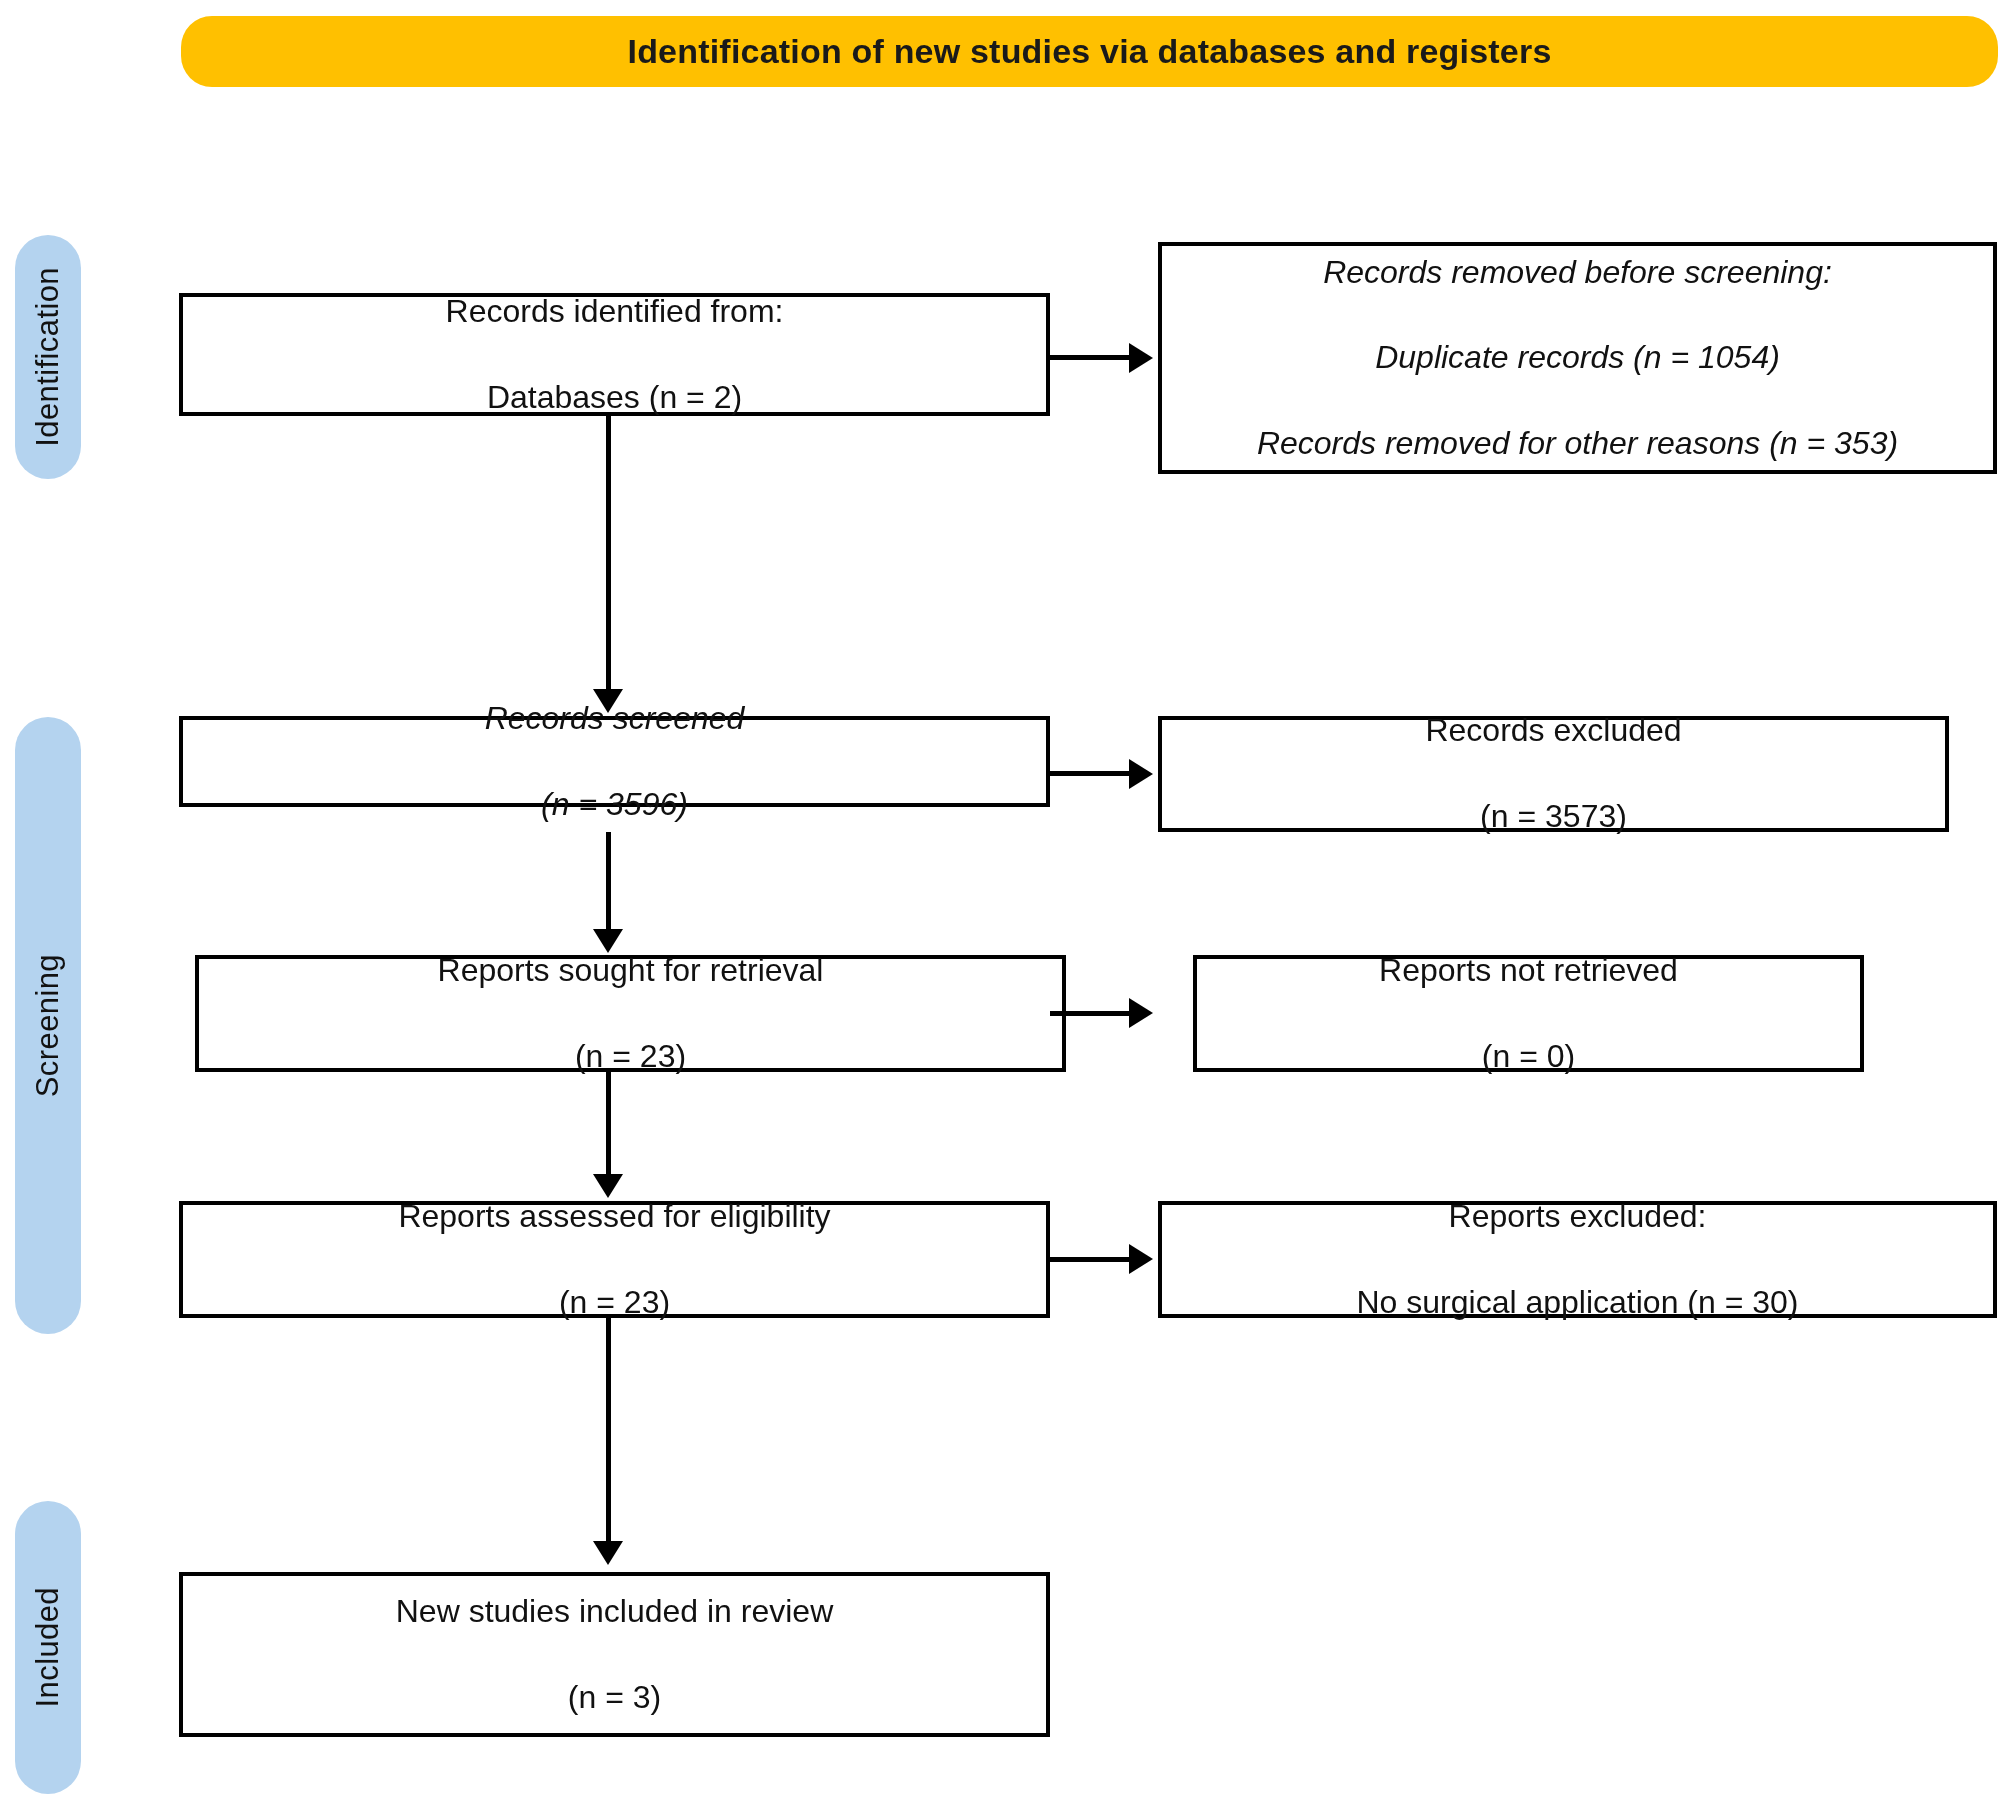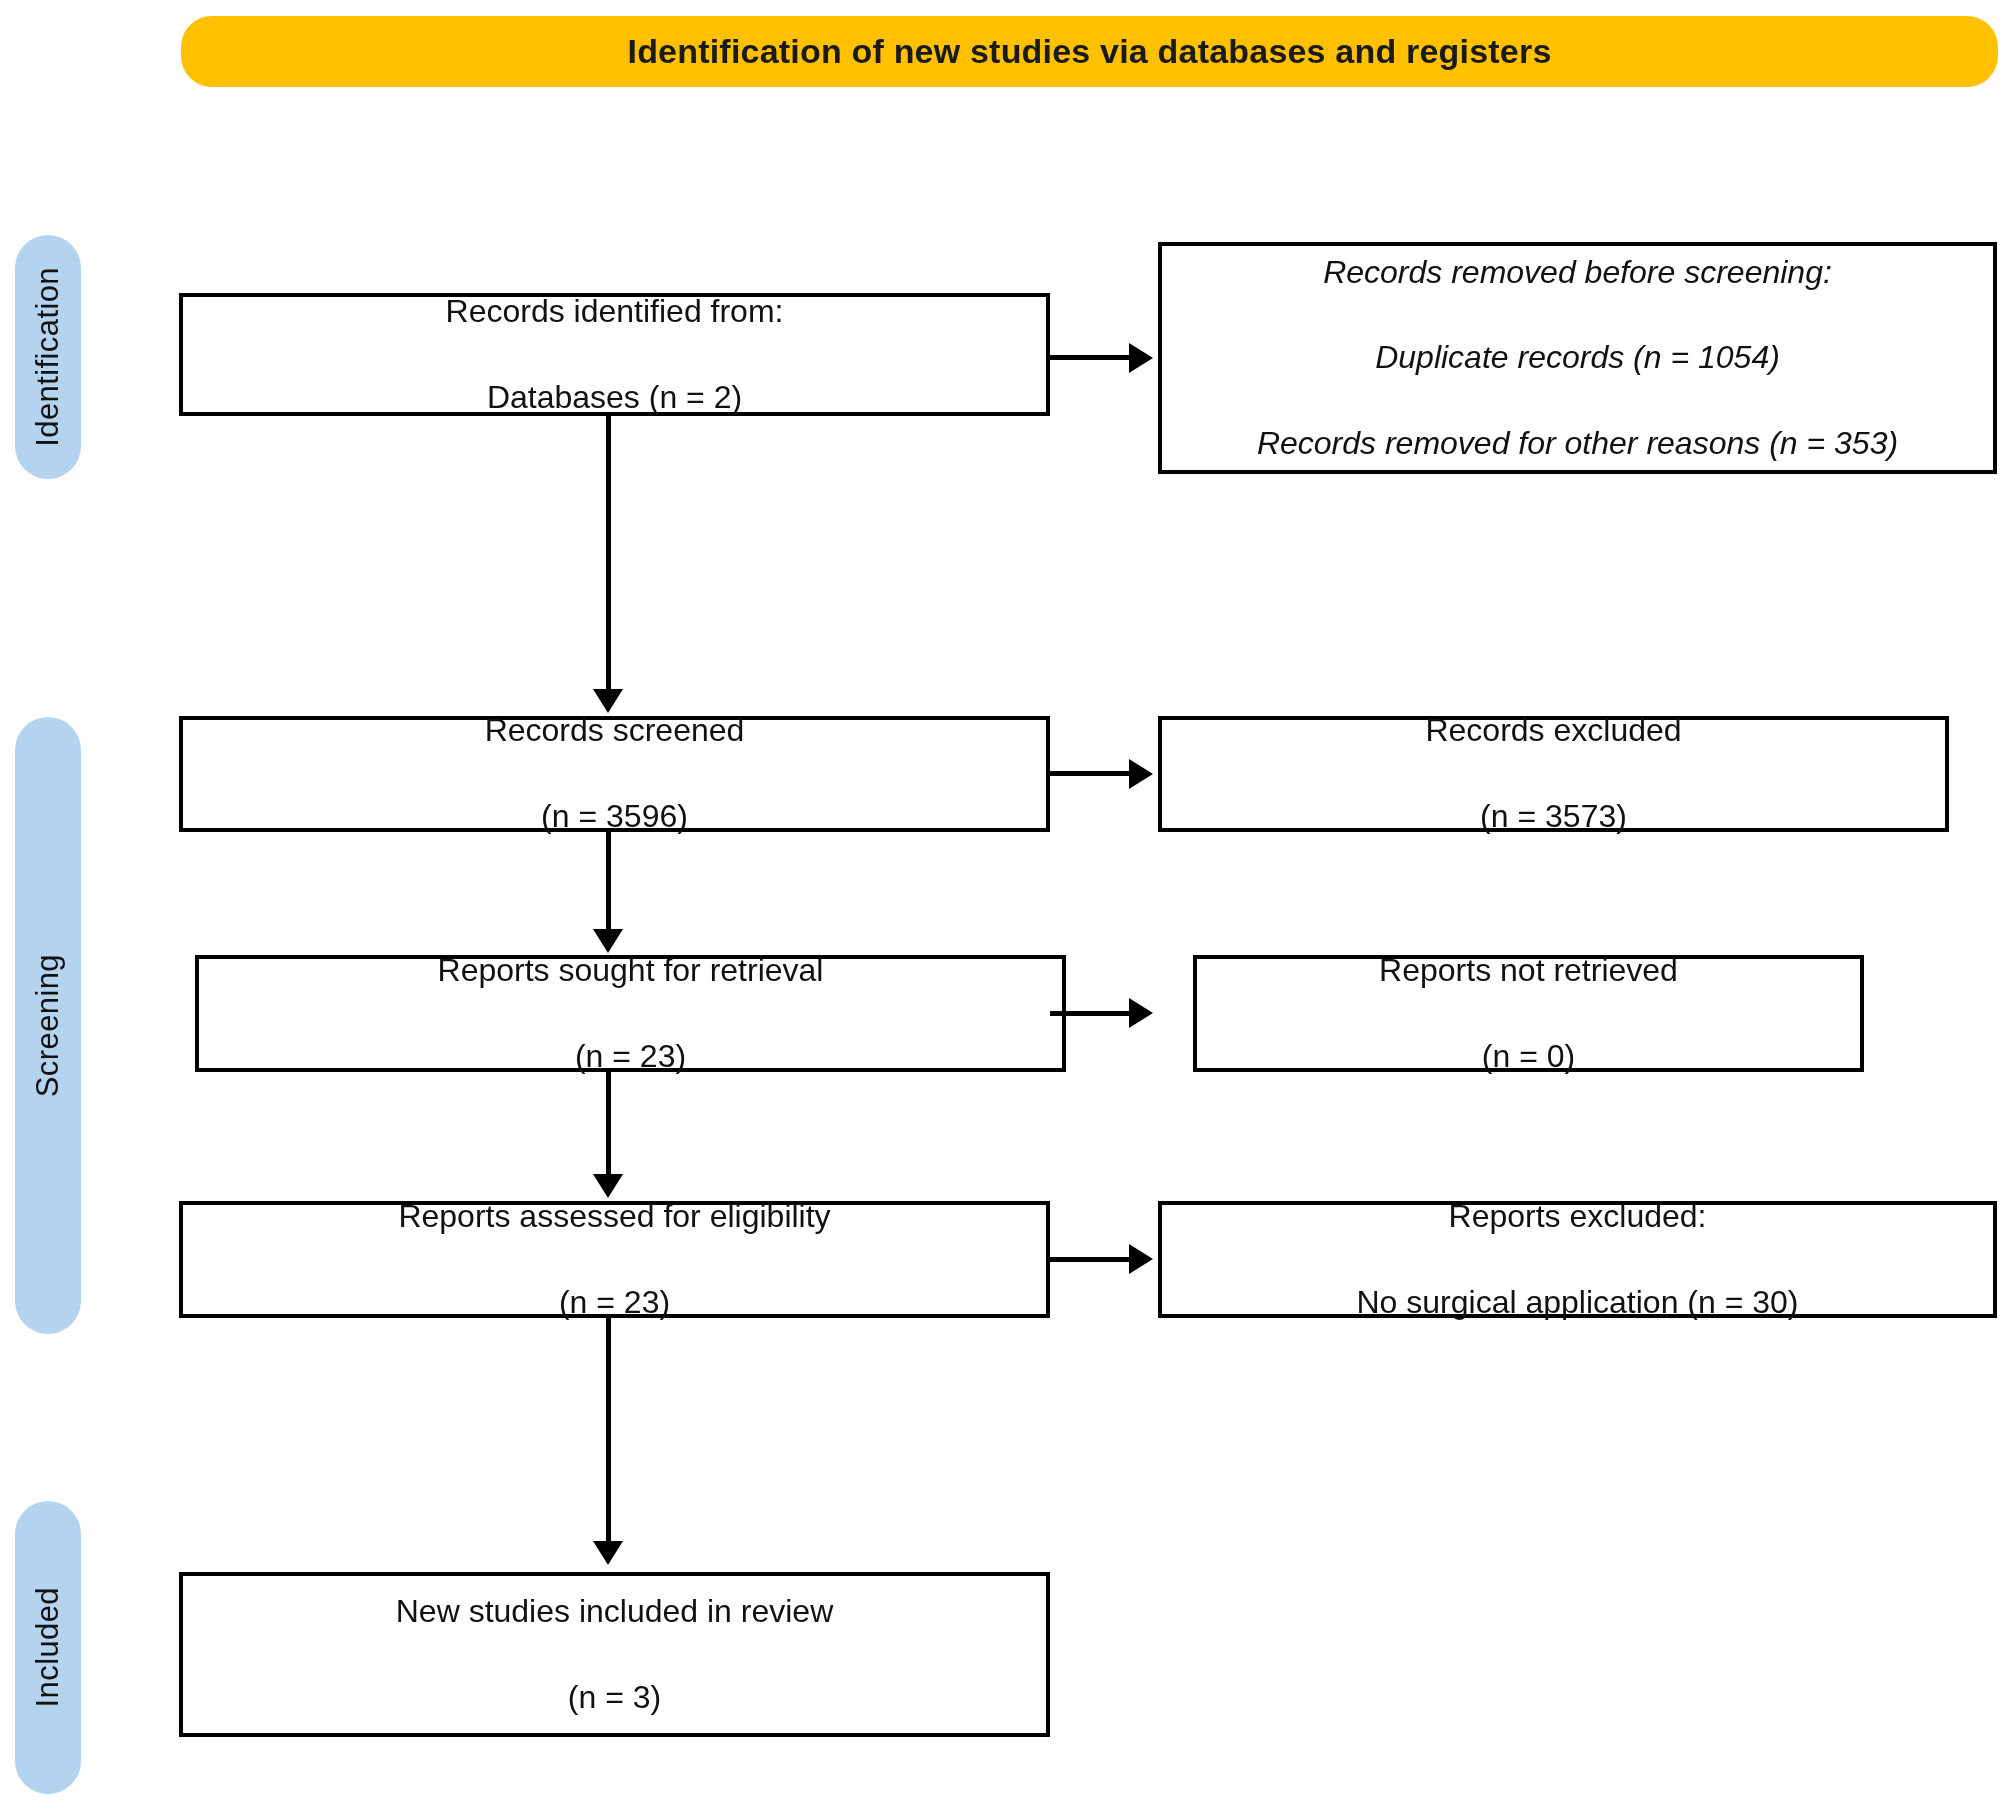--- a/index.html
+++ b/index.html
@@ -78,21 +78,21 @@
     font-size: 32px;
     color: #111111;
     line-height: 1.30;
     text-align: center;
     white-space: nowrap;
   }
   .flow-box .line.wrap { white-space: normal; }
 
   
   #box-identified   { left: 179px; top: 293px;  width: 871px; height: 123px; }
-  #box-screened     { left: 179px; top: 716px;  width: 871px; height: 116px; }
+  #box-screened     { left: 179px; top: 716px;  width: 871px; height: 91px; font-style: italic; }
   #box-sought       { left: 179px; top: 955px; width: 871px; height: 117px; margin-left: 16px; }
   #box-assessed     { left: 179px; top: 1201px; width: 871px; height: 117px; }
   #box-included     { left: 179px; top: 1572px; width: 871px; height: 165px; }
 
   
   #box-removed      { left: 1158px; top: 242px;  width: 839px; height: 232px; font-style: italic; }
   #box-excluded-rec { left: 1158px; top: 716px;  width: 791px; height: 116px; }
   #box-notretrieved { left: 1158px; top: 955px; width: 671px; height: 117px; margin-left: 35px; }
   #box-excluded-rep { left: 1158px; top: 1201px; width: 839px; height: 117px; }
 

